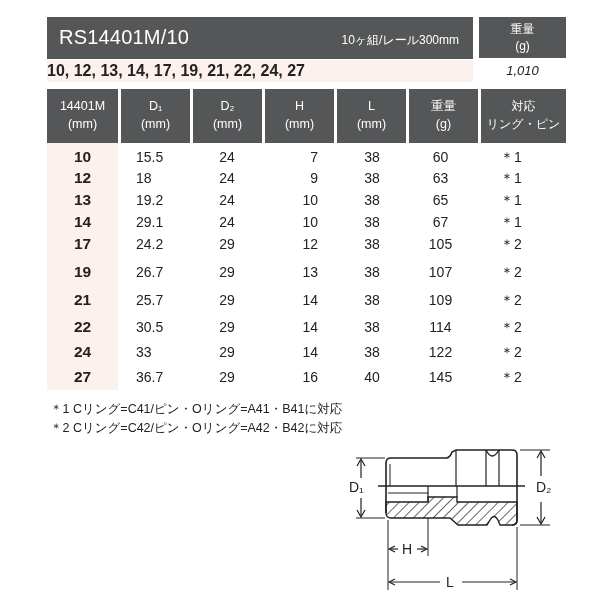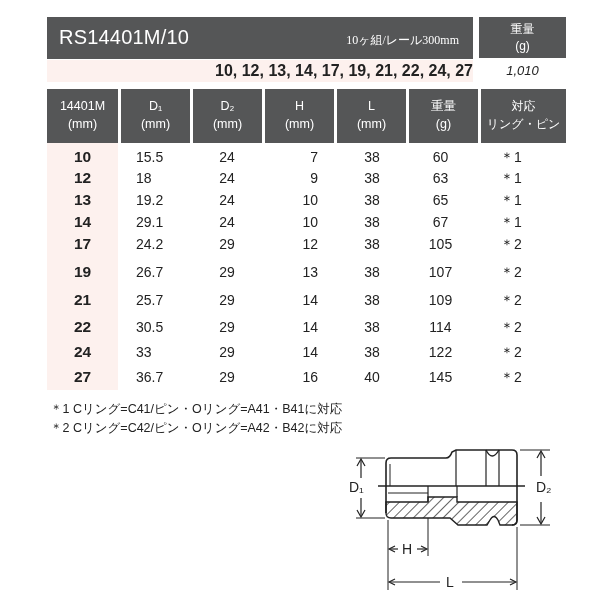--- a/index.html
+++ b/index.html
@@ -2,23 +2,23 @@
 <html><head>
 <meta charset="utf-8">
 <style>
   html,body{margin:0;padding:0;background:#fff;}
   body{width:600px;height:600px;position:relative;overflow:hidden;font-family:"Liberation Sans",sans-serif;color:#222;}
   .abs{position:absolute;}
   .dark{background:#555657;color:#fff;}
   .pink{background:#fdf1ee;}
   .title-box{left:47px;top:17px;width:426px;height:42px;}
   .title-main{left:12px;top:9px;font-size:20px;letter-spacing:0.2px;}
-  .title-sub{right:14px;top:15px;font-size:12px;font-family:Liberation Serif, serif;}
+  .title-sub{right:14px;top:15px;font-size:12px;}
   .weight-head{left:479px;top:17px;width:87px;height:41px;text-align:center;font-size:12px;line-height:17px;padding-top:4px;box-sizing:border-box;}
-  .sizes-row{left:47px;top:60px;width:426px;height:22px;text-align:right;font-size:16px;font-weight:bold;line-height:22px;}
+  .sizes-row{left:47px;top:60px;width:426px;height:22px;text-align:left;font-size:16px;font-weight:bold;line-height:22px;}
   .set-weight{left:479px;top:60px;width:87px;height:22px;text-align:center;font-size:13px;line-height:22px;font-style:italic;}
   .col-head{top:89px;height:54px;text-align:center;font-size:12.5px;line-height:18px;box-sizing:border-box;padding-top:8px;}
   .cell{font-size:14px;height:20px;line-height:20px;}
   .size-col{left:47px;width:71px;top:143px;height:247px;}
   .size-cell{left:47px;width:71px;text-align:center;font-weight:bold;font-size:15.5px;}
   .d1{left:136px;}
   .d2{left:207px;width:40px;text-align:center;}
   .h{left:282px;width:36px;text-align:right;}
   .l{left:352px;width:40px;text-align:center;}
   .w{left:420px;width:41px;text-align:center;}

